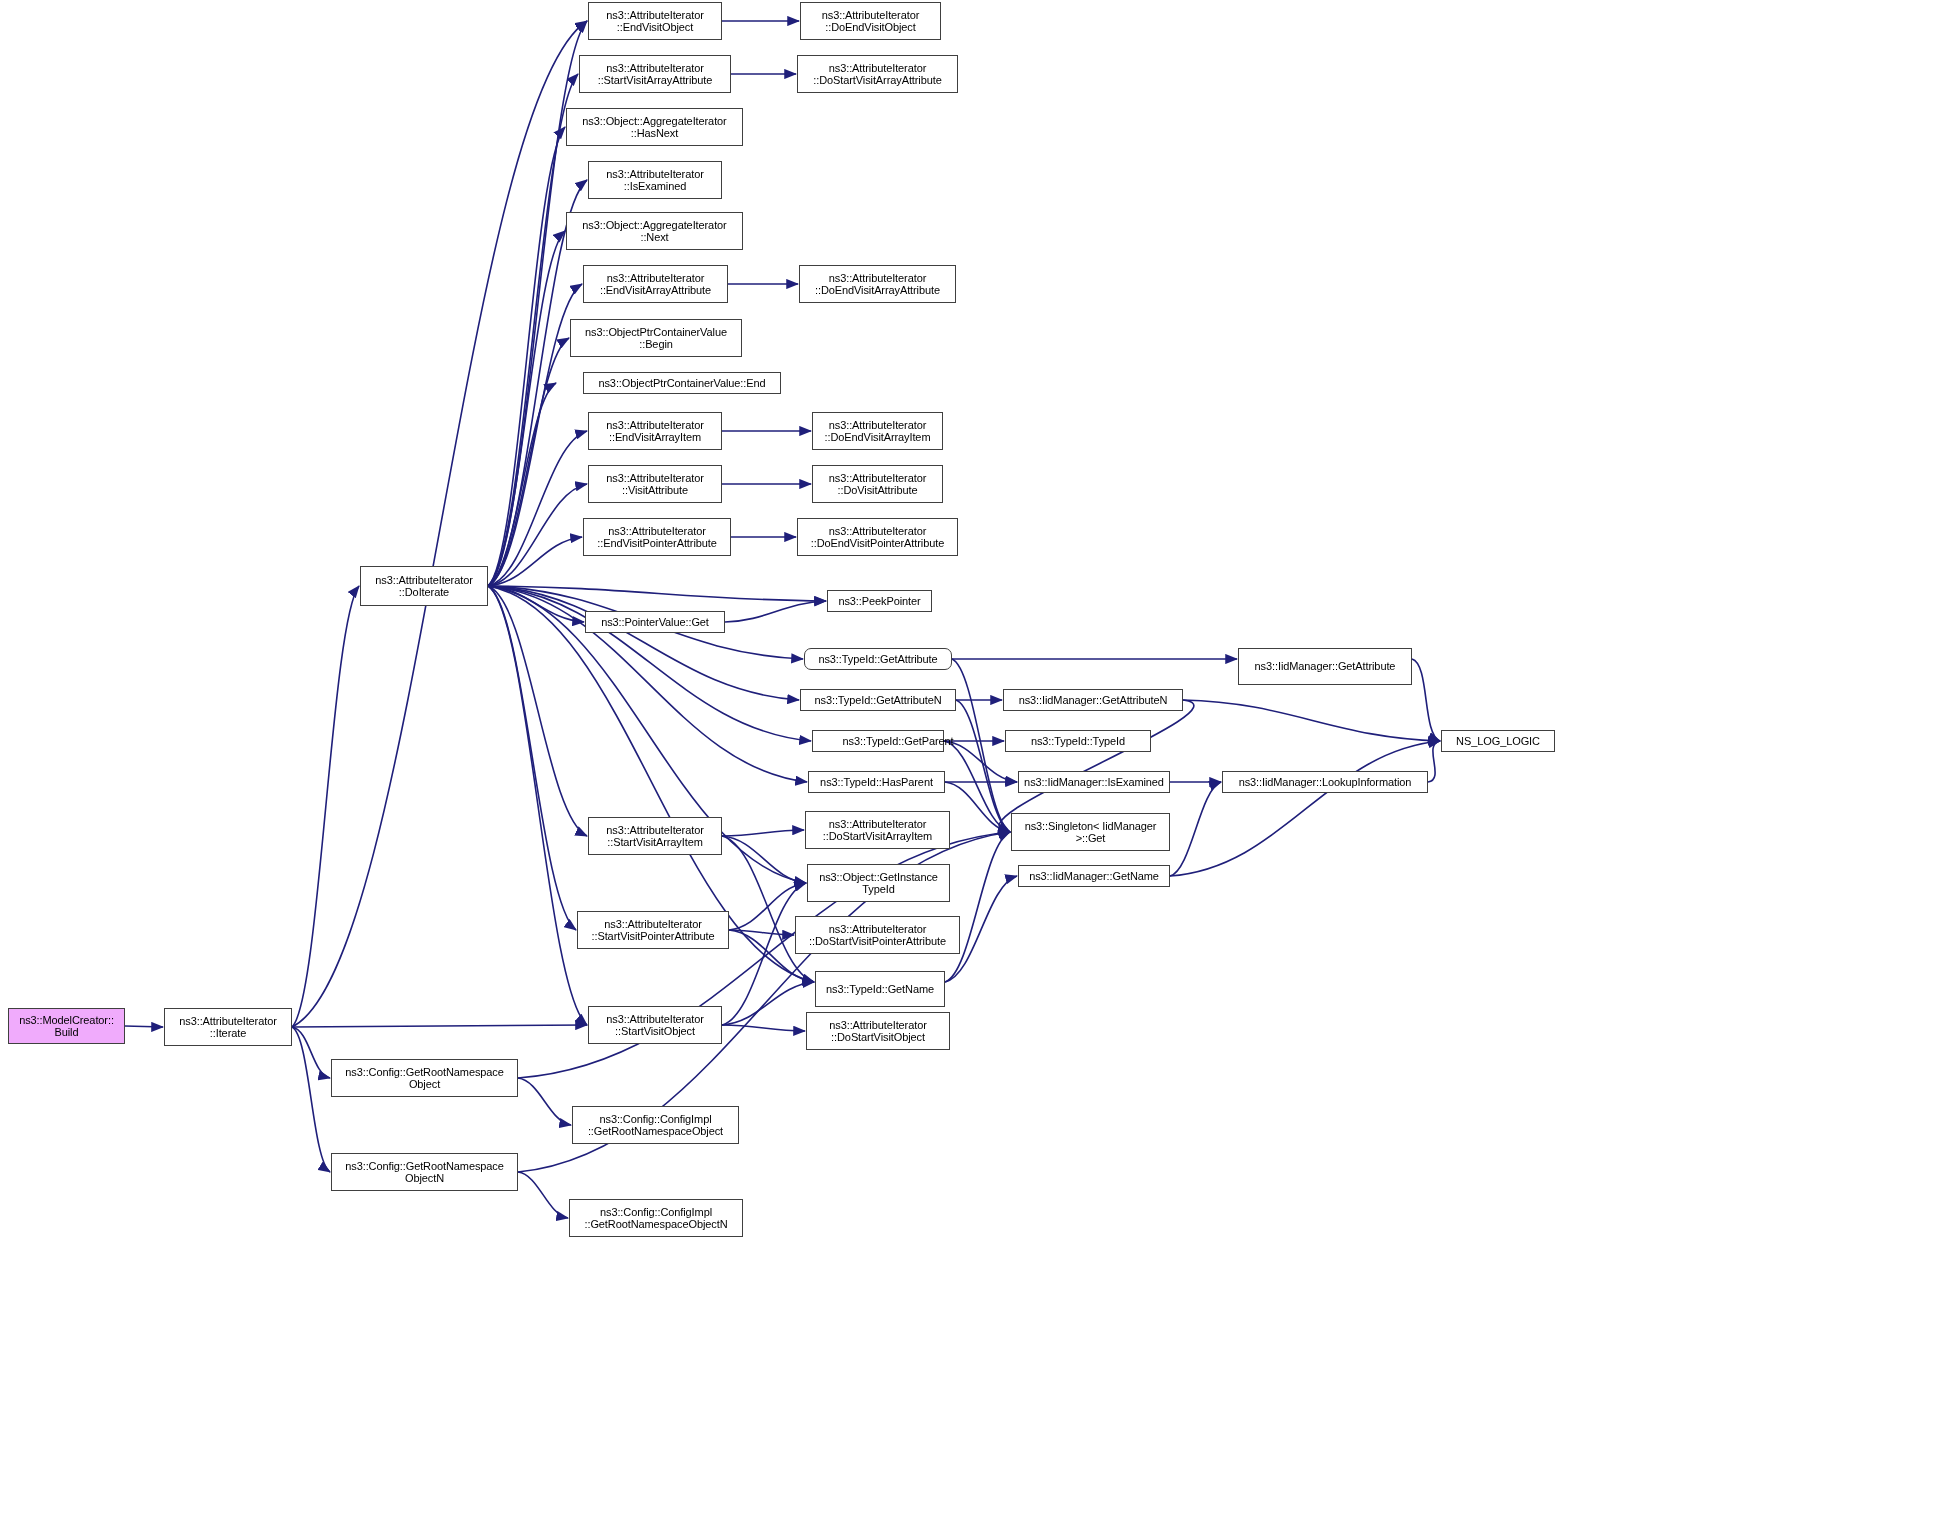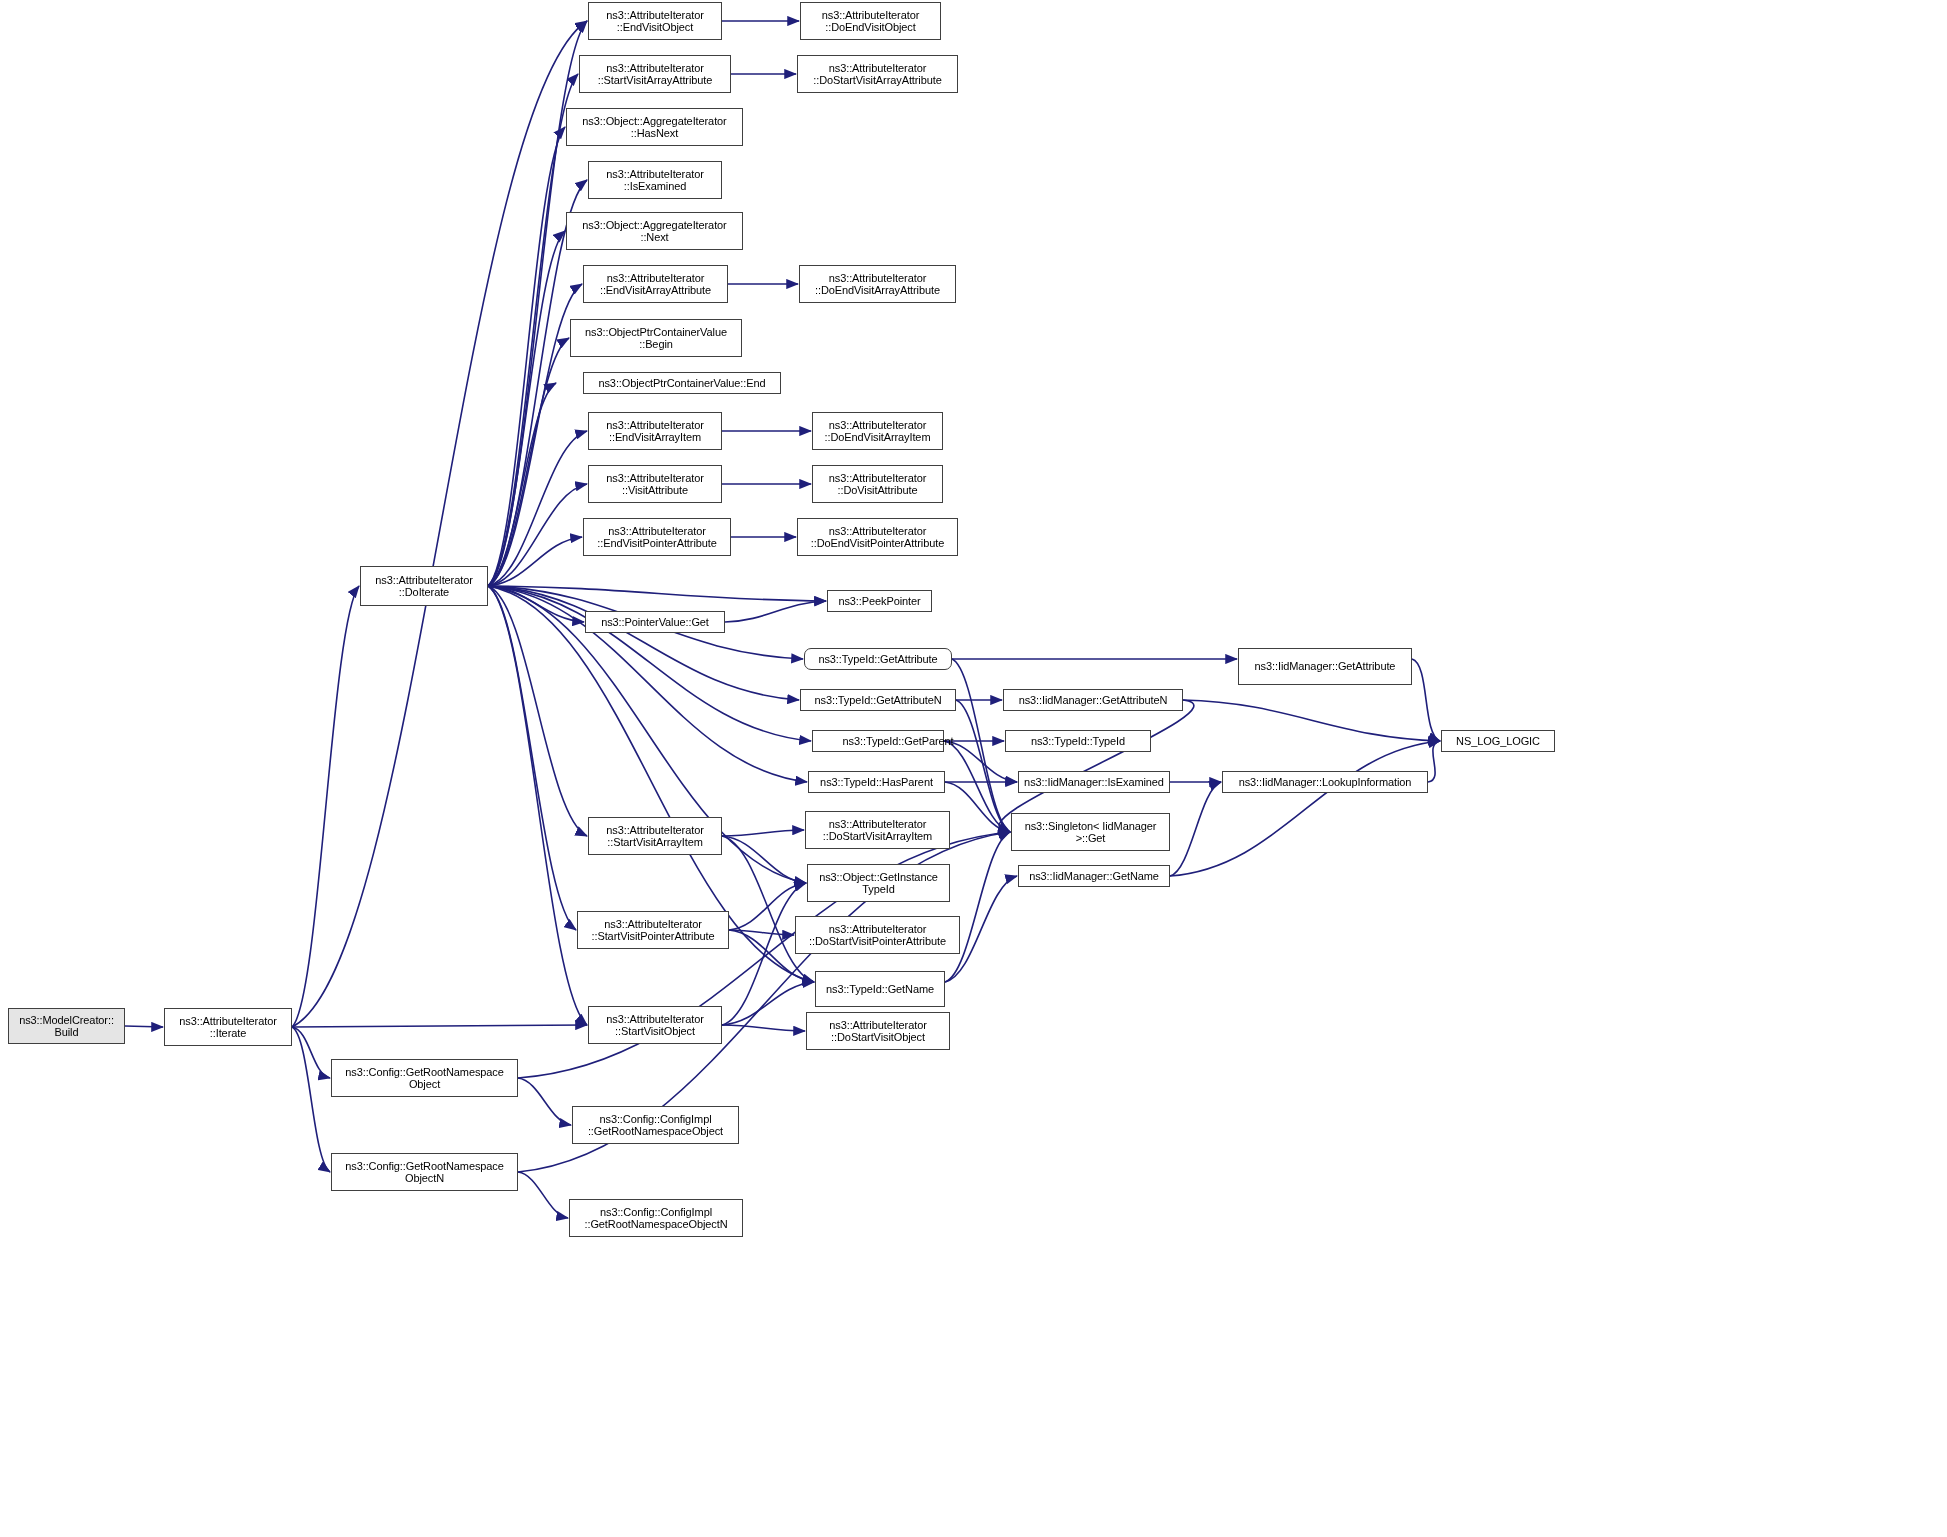--- a/index.html
+++ b/index.html
@@ -32,21 +32,21 @@
     line-height: 1.12;
     display: flex;
     align-items: center;
     justify-content: center;
     text-align: center;
     white-space: pre-line;
     letter-spacing: -0.1px;
     cursor: pointer;
   }
   .node.highlight {
-    background: #e5e5e5;
+    background: #f0abfc;
   }
 </style>
 </head>
 <body>
 
 <div id="graph-root">
   <svg class="edges" id="edge-layer" viewBox="0 0 1947 1537" xmlns="http://www.w3.org/2000/svg">
     <defs>
       <marker id="arrow" viewBox="0 0 10 8" refX="9.2" refY="4" markerWidth="8" markerHeight="6.4" orient="auto-start-reverse">
         <path d="M 0 0 L 10 4 L 0 8 z" fill="#1f1f7a"></path>

